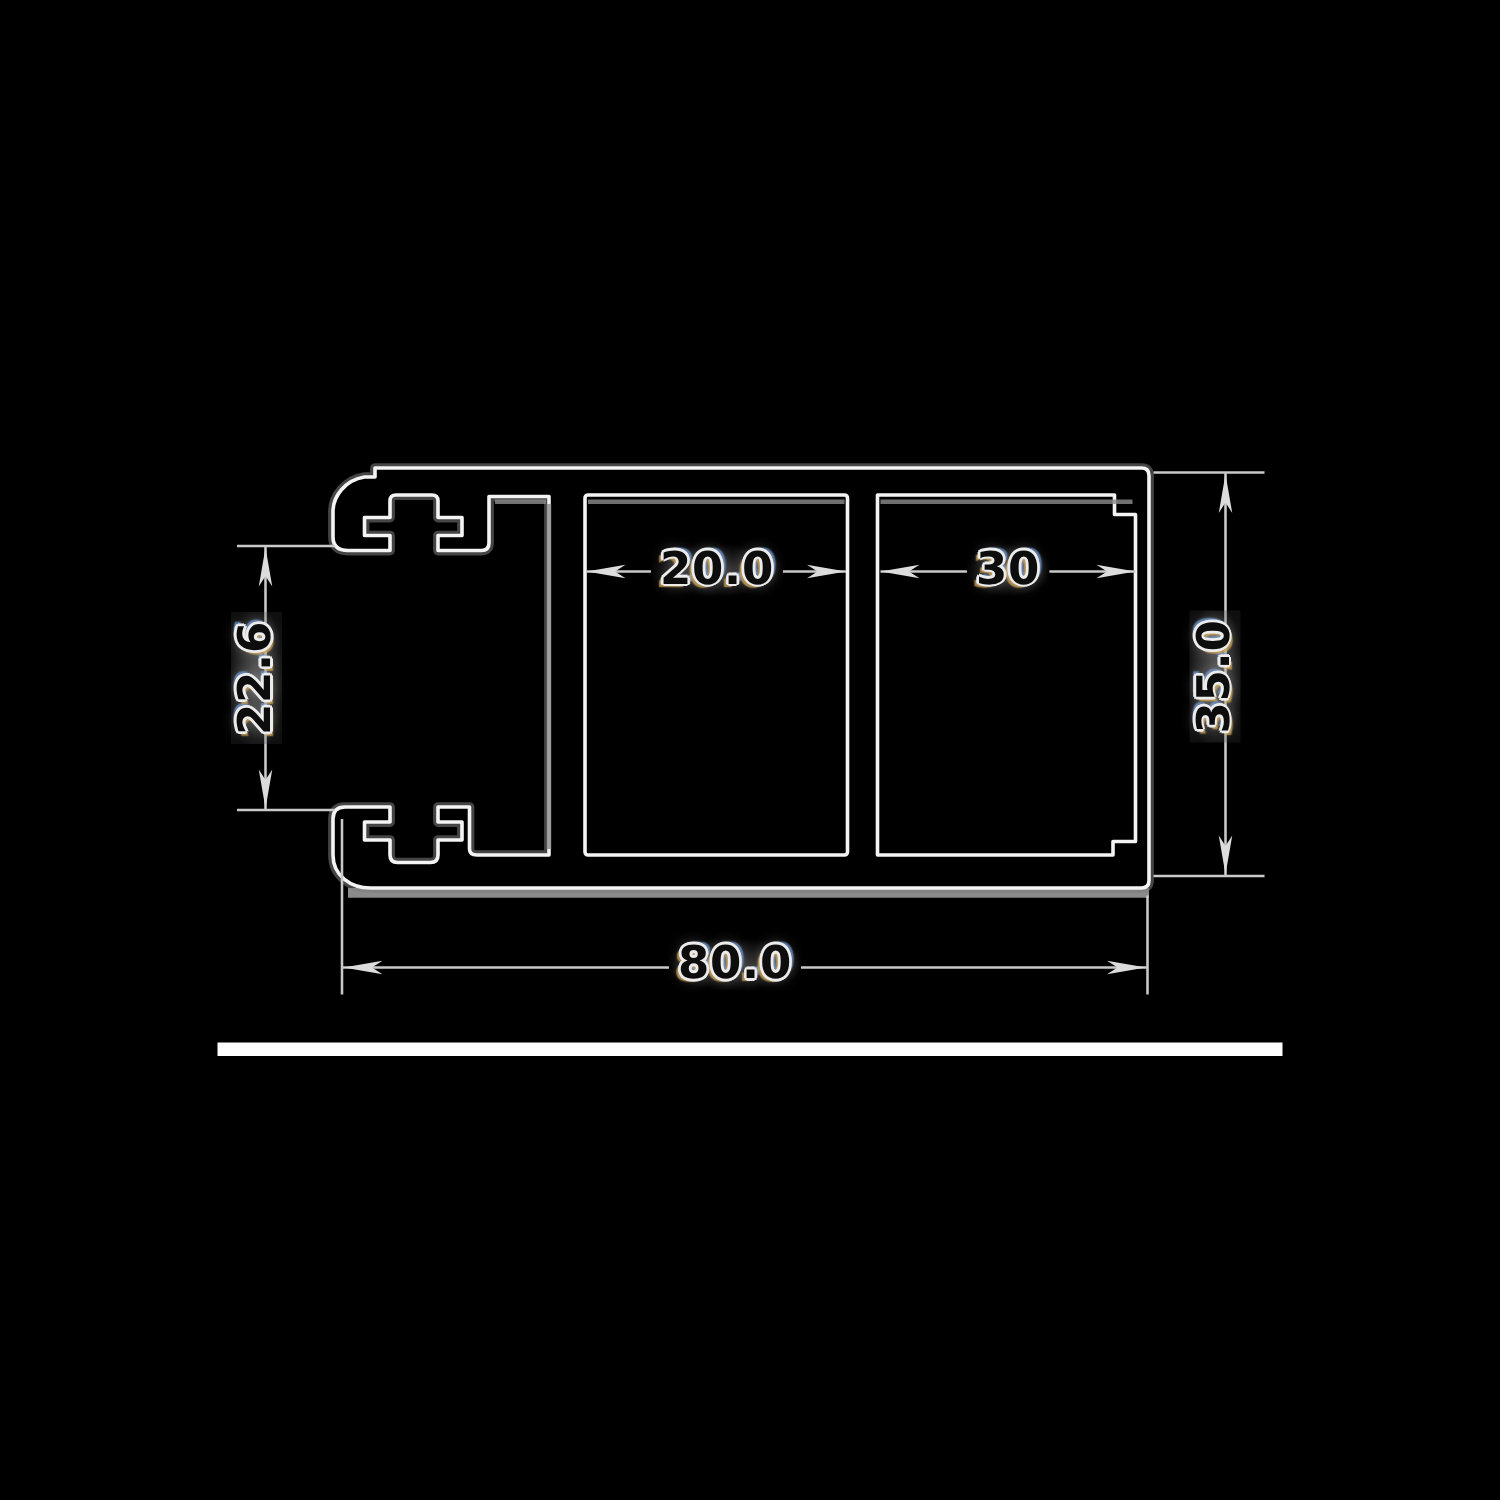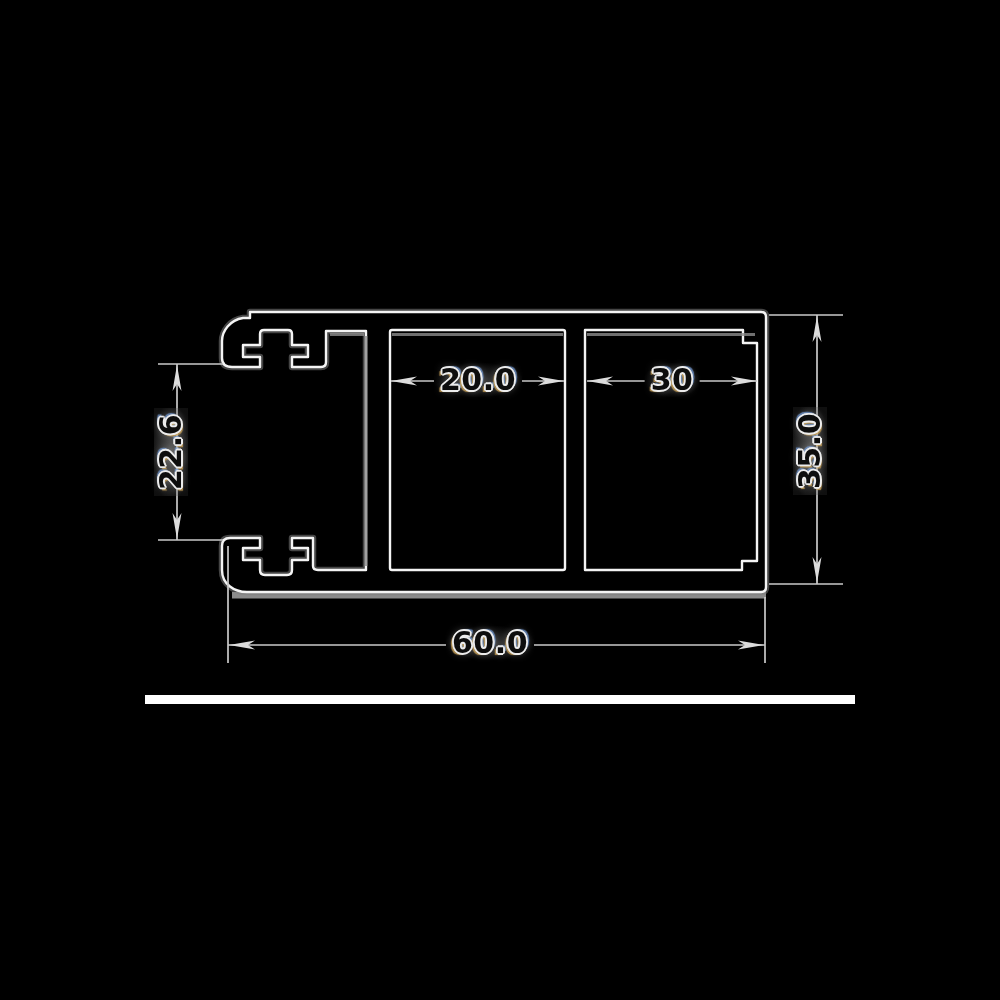--- a/index.html
+++ b/index.html
@@ -129,16 +129,16 @@
 
       <path class="arrow" d="M229,645 L255,640.5 L248,645 L255,649.5 Z"></path>
       <path class="arrow" d="M764,645 L738,640.5 L745,645 L738,649.5 Z"></path>
     </g>
   </svg>
 
   <div class="dim-label pos-mid">20.0</div>
   <div class="dim-label pos-right">30</div>
   <div class="dim-label vertical pos-opening">22.6</div>
   <div class="dim-label vertical pos-total-h">35.0</div>
-  <div class="dim-label pos-total-w">60.0</div>
+  <div class="dim-label pos-total-w">80.0</div>
 
   <div class="strip"></div>
 </div>
 
 </body></html>

